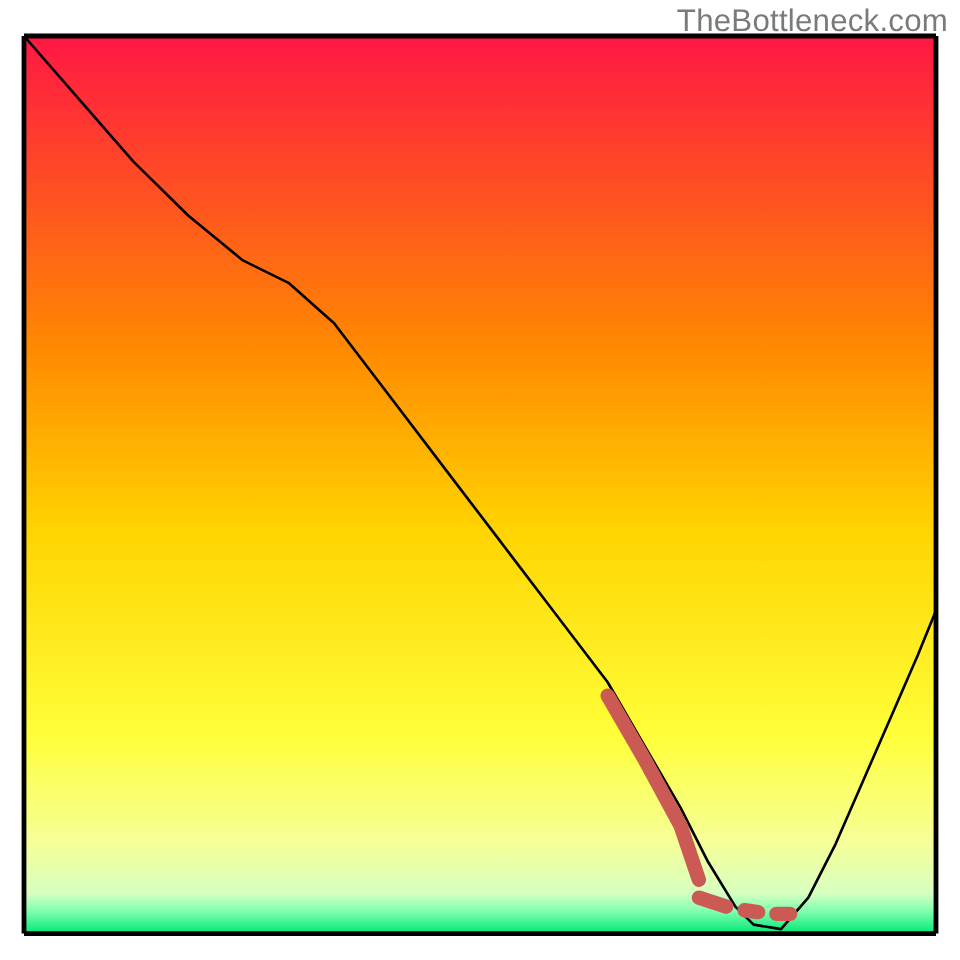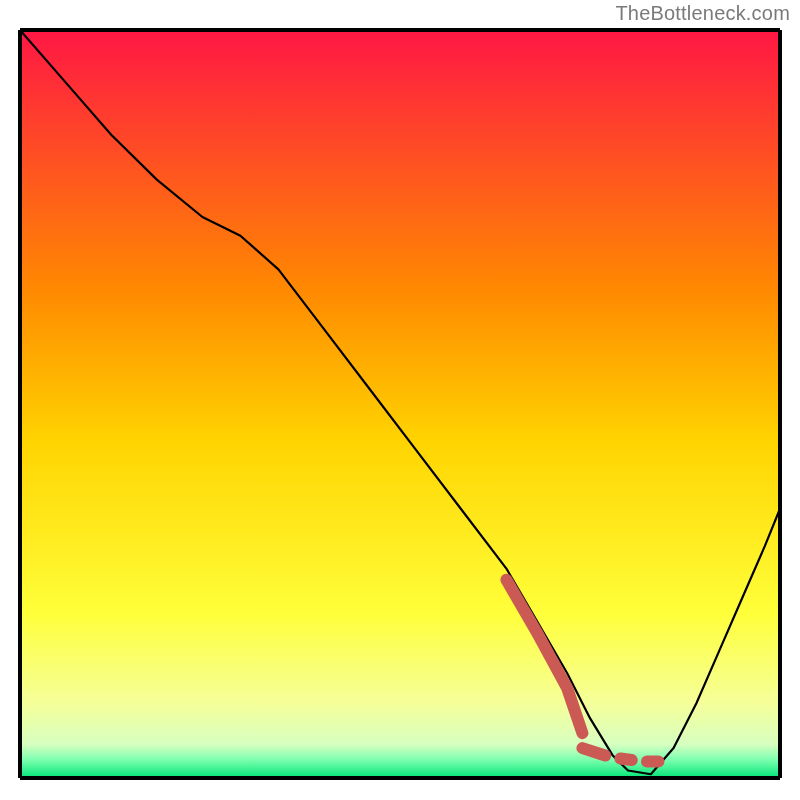--- a/index.html
+++ b/index.html
@@ -13,21 +13,21 @@
   }
   .frame {
     position: relative;
     width: 800px;
     height: 800px;
   }
   .watermark {
     position: absolute;
     top: 2px;
     right: 10px;
-    font-size: 20px;
+    font-size: 26px;
     letter-spacing: 0.2px;
     color: #7a7a7a;
     font-weight: 500;
   }
   svg {
     display: block;
   }
 </style>
 </head>
 <body>

